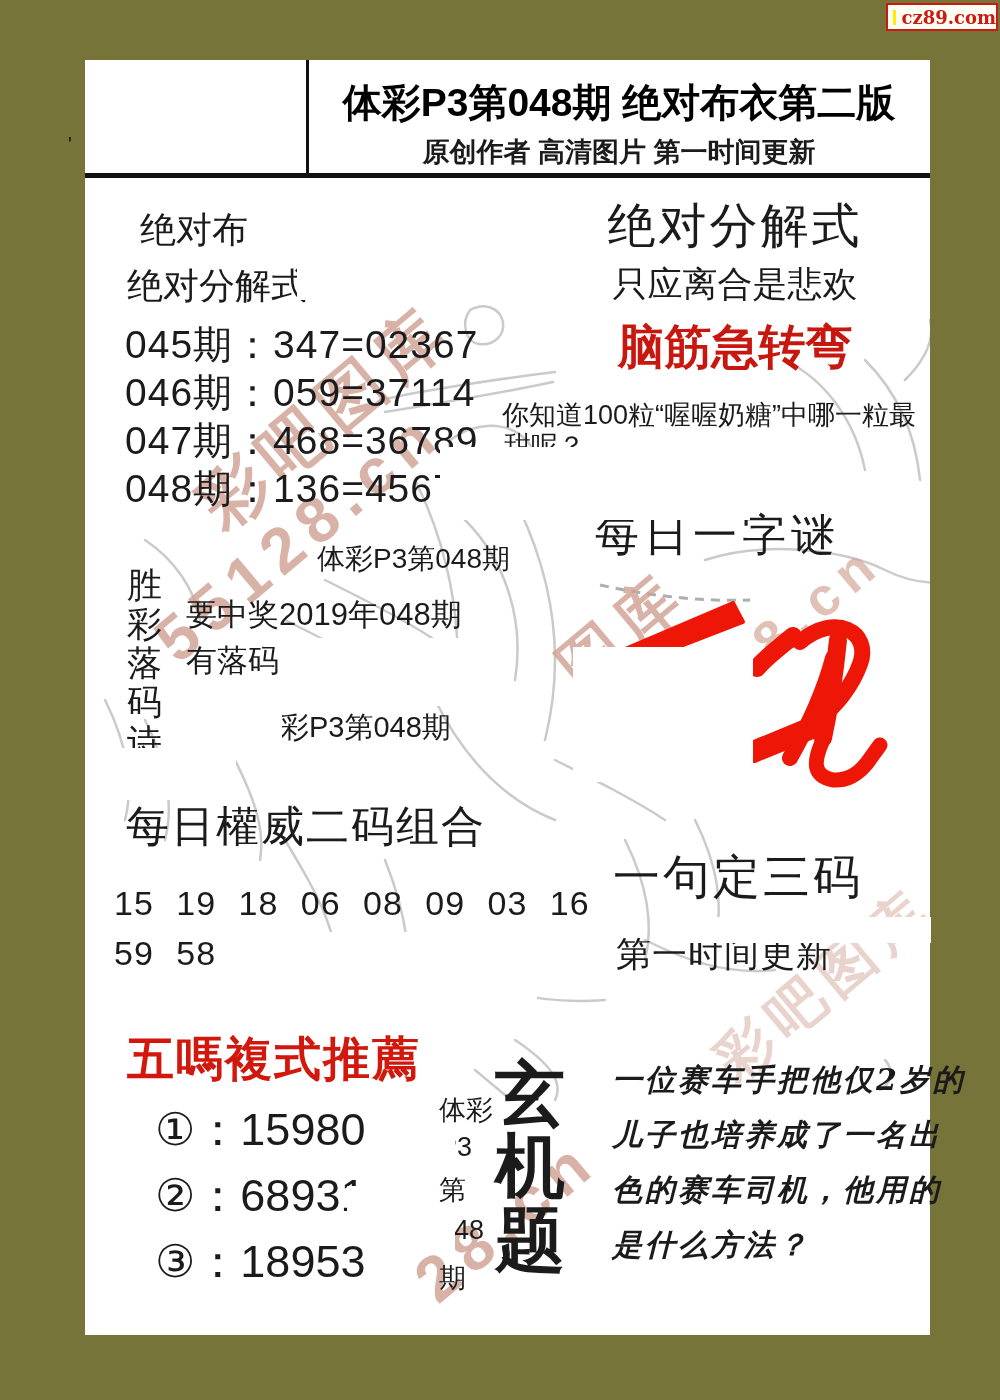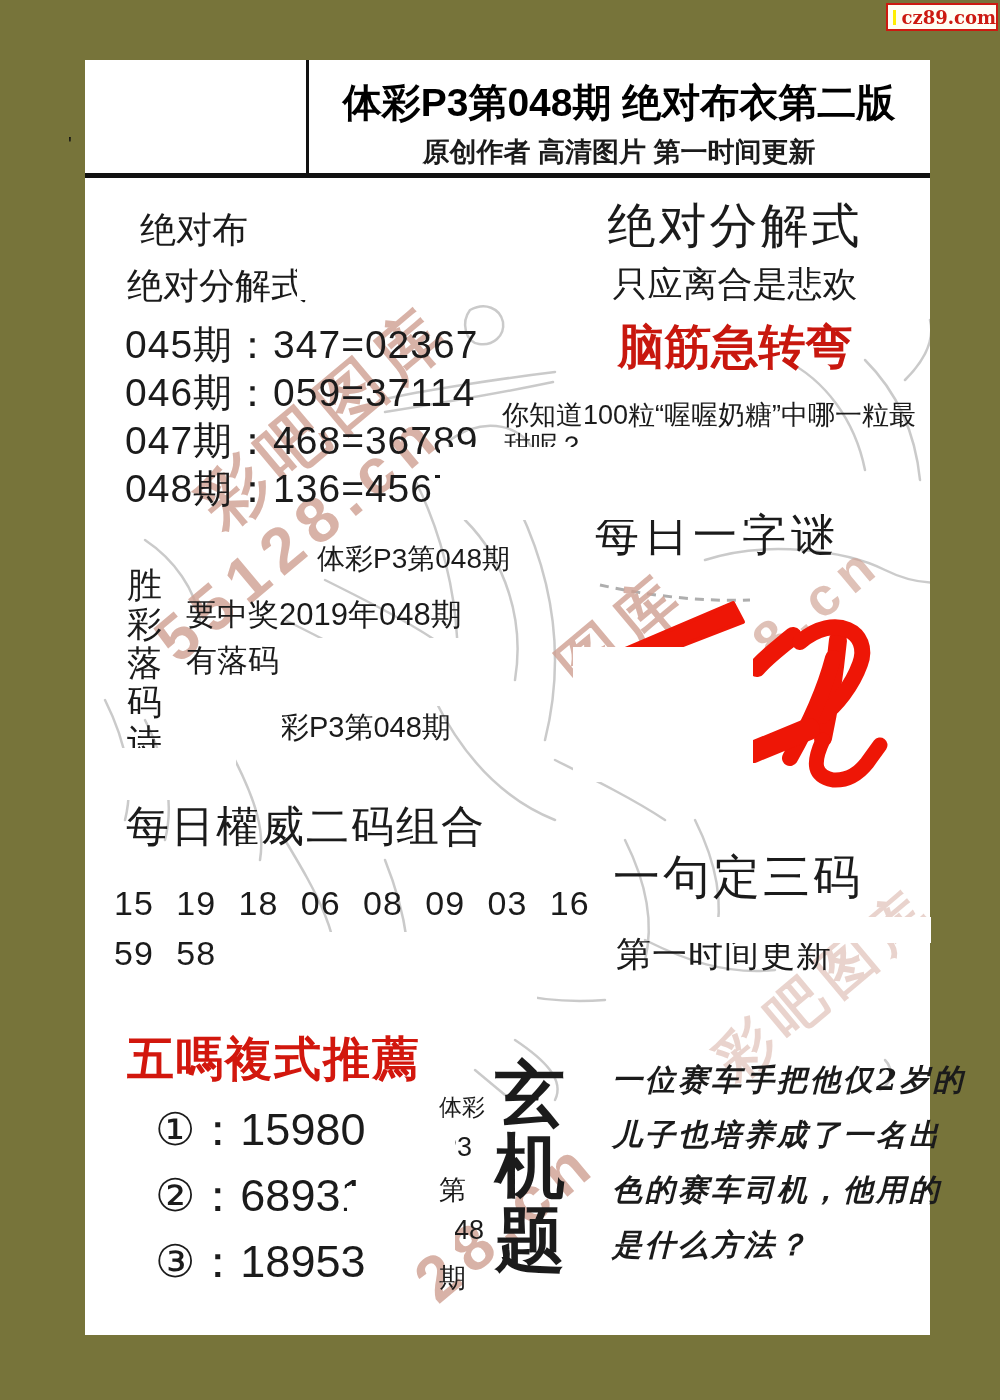--- a/index.html
+++ b/index.html
@@ -126,21 +126,21 @@
   <div class="abs t" style="left:29px;top:874px;font-size:34px;word-spacing:12px;letter-spacing:1px;">59 58 56</div>
 
   <div class="abs t" style="left:528px;top:786px;font-size:47px;letter-spacing:3px;">一句定三码</div>
   <div class="abs t" style="left:531px;top:871px;font-size:35px;letter-spacing:1px;">第一时间更新</div>
 
   <div class="abs t red" style="left:42px;top:968px;font-size:47px;letter-spacing:2px;color:#d2170d;">五嗎複式推薦</div>
   <div class="abs t" style="left:70px;top:1040px;font-size:45px;">①：15980</div>
   <div class="abs t" style="left:70px;top:1106px;font-size:45px;">②：68931</div>
   <div class="abs t" style="left:70px;top:1172px;font-size:45px;">③：18953</div>
 
-  <div class="abs t" style="left:354px;top:1032px;font-size:23px;">体彩</div>
+  <div class="abs t" style="left:354px;top:1032px;font-size:27px;">体彩</div>
   <div class="abs t" style="left:354px;top:1072px;font-size:27px;">P3</div>
   <div class="abs t" style="left:354px;top:1112px;font-size:27px;">第</div>
   <div class="abs t" style="left:354px;top:1155px;font-size:27px;">048</div>
   <div class="abs t" style="left:354px;top:1200px;font-size:27px;">期</div>
 
   <div class="abs t ctr" style="left:400px;top:988px;width:90px;font-size:70px;font-weight:800;">玄</div>
   <div class="abs t ctr" style="left:400px;top:1060px;width:90px;font-size:70px;font-weight:800;">机</div>
   <div class="abs t ctr" style="left:400px;top:1134px;width:90px;font-size:70px;font-weight:800;">题</div>
 
   <div class="abs t hw" style="left:527px;top:1000px;font-size:30px;">一位赛车手把他仅2岁的</div>

